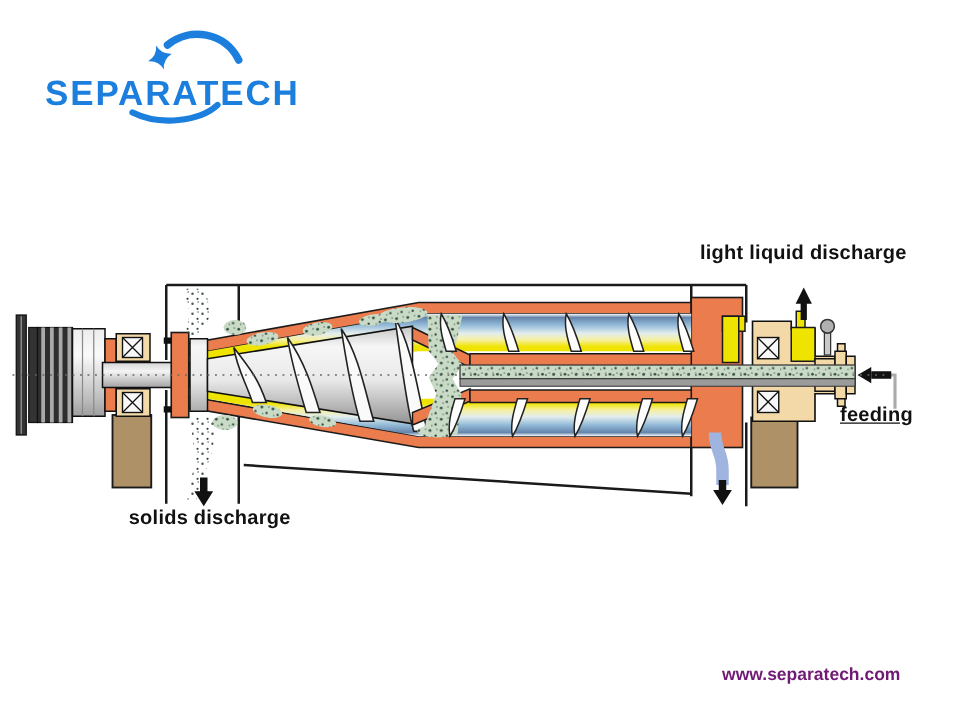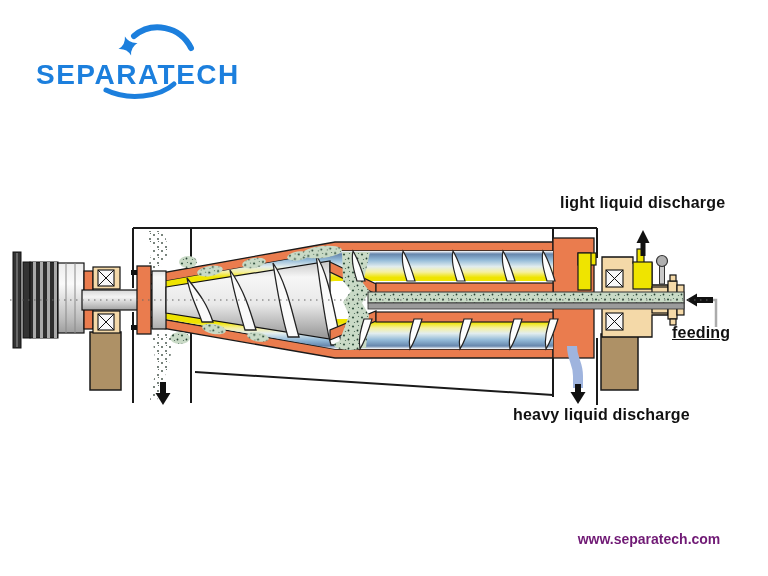--- a/index.html
+++ b/index.html
@@ -232,17 +232,17 @@
   <g stroke="#1c7fdd" fill="none" stroke-linecap="round">
     <path d="M104,18 C122,3 150,8 161,30" stroke-width="6"></path>
     <path d="M144,66 C130,79 98,83 76,72" stroke-width="5"></path>
   </g>
   <path d="M98,18 Q99.8,26 108,28 Q99.8,30 98,38 Q96.2,30 88,28 Q96.2,26 98,18 Z" fill="#1c7fdd" transform="rotate(-18 98 28)"></path>
   <text x="6" y="66" font-family="Liberation Sans, sans-serif" font-weight="bold" font-size="28" letter-spacing="1.5" fill="#1c7fdd">SEPARATECH</text>
 </svg>
 
 <div class="lbl" style="left:560px;top:194px;width:200px;">light liquid discharge</div>
 <div class="lbl" style="left:672px;top:324px;width:86px;text-decoration:underline;">feeding</div>
-<div class="lbl" style="left:513px;top:406px;width:218px;">heavy liquid discharge</div>
+<div class="lbl" style="left:103px;top:406px;width:164px;">solids discharge</div>
 
 <div id="website">www.separatech.com</div>
 
 </div>
 
 </body></html>

